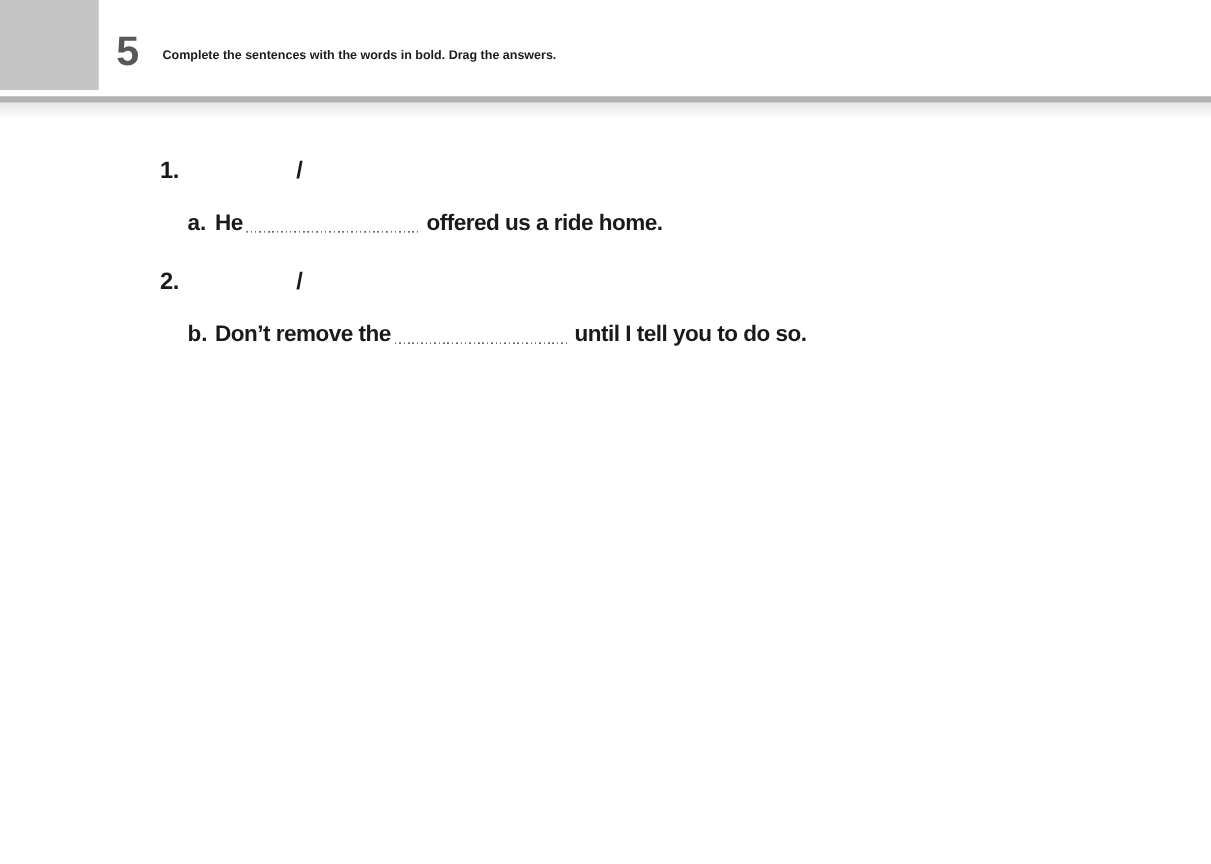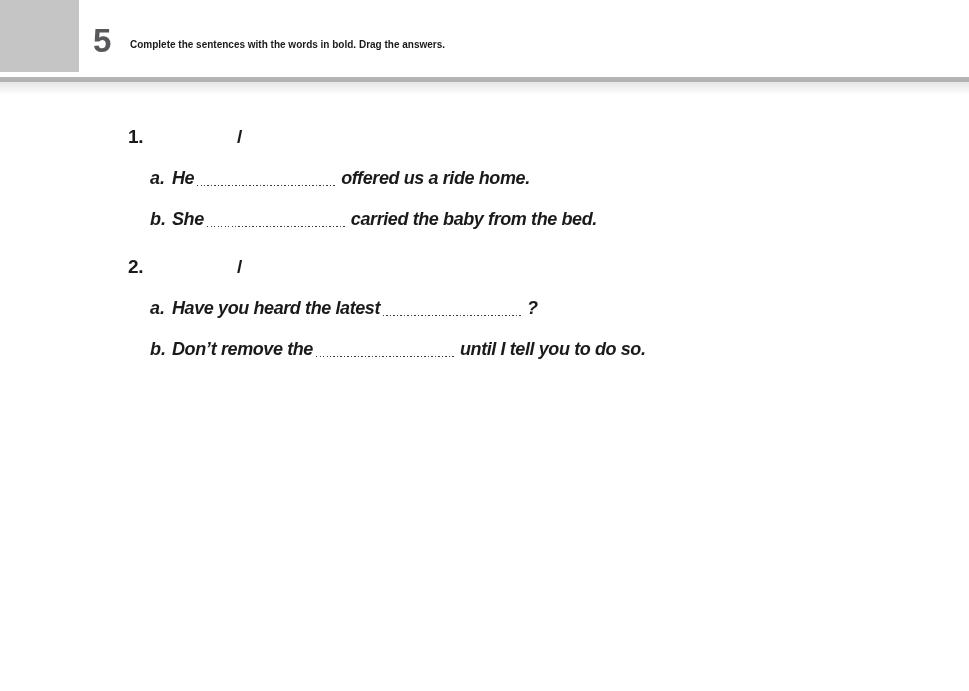--- a/index.html
+++ b/index.html
@@ -86,21 +86,20 @@
   .sep { display: inline-block; }
 
   .sentence {
     margin-top: 17px;
     margin-left: 22px;
     font-size: 18px;
     font-weight: bold;
     line-height: 24px;
     letter-spacing: -0.4px;
     white-space: nowrap;
-    font-style: italic;
   }
   .s-label {
     display: inline-block;
     width: 22px;
     letter-spacing: 0;
   }
   .blank {
     display: inline-block;
     width: 138px;
     height: 15px;
@@ -124,30 +123,24 @@
 
 <div class="content">
 
   <section class="item">
     <div class="item-head">
       <span class="item-num">1.</span><span class="word-slot"></span><span class="sep">/</span><span class="word-slot"></span>
     </div>
     <div class="sentence">
       <span class="s-label">a.</span><span>He</span><span class="blank"></span><span>offered us a ride home.</span>
     </div>
-    <div class="sentence">
-      <span class="s-label">b.</span><span>She</span><span class="blank"></span><span>carried the baby from the bed.</span>
-    </div>
   </section>
 
   <section class="item">
     <div class="item-head">
       <span class="item-num">2.</span><span class="word-slot"></span><span class="sep">/</span><span class="word-slot"></span>
-    </div>
-    <div class="sentence">
-      <span class="s-label">a.</span><span>Have you heard the latest</span><span class="blank"></span><span>?</span>
     </div>
     <div class="sentence">
       <span class="s-label">b.</span><span>Don’t remove the</span><span class="blank"></span><span>until I tell you to do so.</span>
     </div>
   </section>
 
 </div>
 
 </body></html>

